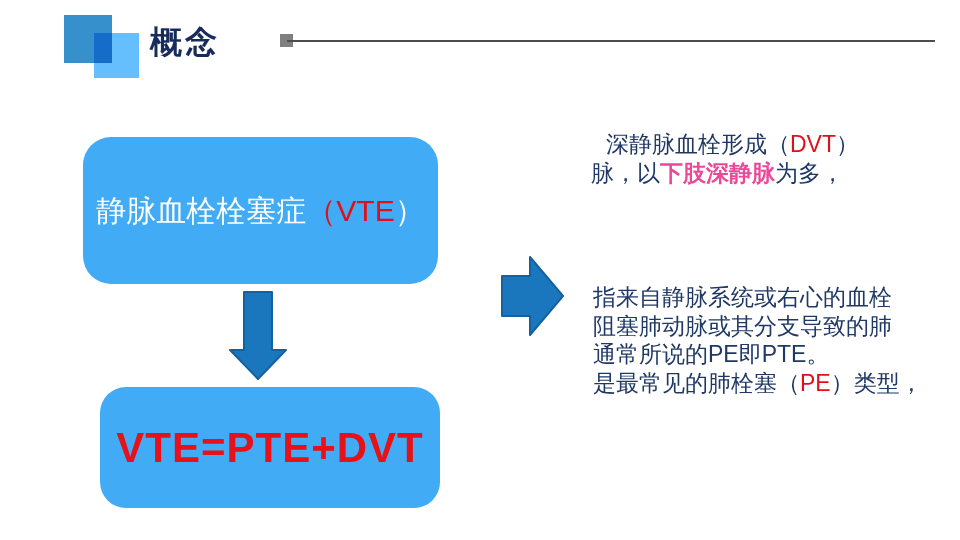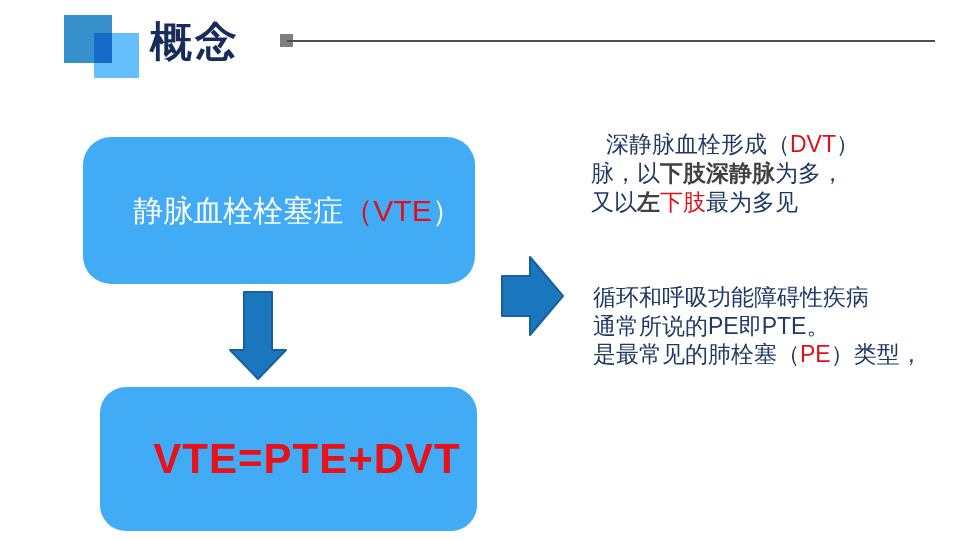--- a/index.html
+++ b/index.html
@@ -8,34 +8,34 @@
     background:#ffffff;
     font-family:"Liberation Sans","DejaVu Sans",sans-serif;
   }
   .abs{position:absolute;}
 
   
   .sq-back{left:64px;top:15px;width:48px;height:48px;background:#3590CC;}
   .sq-front{left:94px;top:33px;width:45px;height:45px;background:#64BFFC;mix-blend-mode:multiply;}
   .page-title{
     left:150px;top:18px;
-    font-size:42px;font-weight:bold;color:#172C5C;
+    font-size:32px;font-weight:bold;color:#172C5C;
     letter-spacing:3px;line-height:48px;
   }
   .hdr-sq{left:280px;top:34px;width:13px;height:13px;background:#7F7F7F;}
   .hdr-line{left:287px;top:40px;width:648px;height:2px;background:#4D4D4D;}
 
   
   .flow-box{
     background:#41ABF5;border-radius:28px;
-    display:flex;align-items:center;justify-content:center;padding-left:37px;
+    display:flex;align-items:center;justify-content:center;
   }
   .box1{left:83px;top:137px;width:355px;height:147px;}
   .box1 .seg-wrap{font-size:30px;line-height:36px;white-space:nowrap;}
-  .box2{left:100px;top:387px;width:340px;height:144px;border-radius:26px;}
+  .box2{left:100px;top:387px;width:340px;height:121px;border-radius:26px;}
   .box2-text{
     font-size:42px;font-weight:bold;color:#E8111A;
     letter-spacing:1px;white-space:nowrap;
   }
 
   
   .down-arrow{left:227px;top:291px;}
   .right-arrow{left:500px;top:254px;}
 
   
@@ -44,21 +44,21 @@
     white-space:nowrap;
   }
   .para1{left:591px;top:130px;width:310px;}
   .para2{left:593px;top:283px;width:330px;line-height:28.5px;}
   .para1 .tline:first-child{text-indent:15px;}
 
   
   .c-white{color:#ffffff;}
   .c-navy{color:#1F3864;}
   .c-red{color:#E0101A;}
-  .c-redbold{color:#404040;font-weight:bold;}
+  .c-redbold{color:#ec4899;font-weight:bold;}
 </style>
 </head>
 <body>
 
 <div class="abs sq-back"></div>
 <div class="abs sq-front"></div>
 <div class="abs page-title">概念</div>
 <div class="abs hdr-sq"></div>
 <div class="abs hdr-line"></div>
 
@@ -74,19 +74,19 @@
   <div class="box2-text">VTE=PTE+DVT</div>
 </div>
 
 <svg class="abs right-arrow" width="66" height="84" viewBox="0 0 66 84">
   <polygon points="2,22 30,22 30,3 63,42 30,81 30,62 2,62" fill="#1B77BD" stroke="#15619F" stroke-width="2" stroke-linejoin="round"></polygon>
 </svg>
 
 <div class="abs para para1">
     <div class="tline"><span class="c-navy">深静脉血栓形成（</span><span class="c-red">DVT</span><span class="c-navy">）</span></div>
     <div class="tline"><span class="c-navy">脉，以</span><span class="c-redbold">下肢深静脉</span><span class="c-navy">为多，</span></div>
-    <div class="tline"><span class="c-navy">又以</span><span class="c-redbold">左</span><span class="c-red">下肢</span><span class="c-navy">最为多见</span></div>
   </div>
 <div class="abs para para2">
-    <div class="tline"><span class="c-navy">循环和呼吸功能障碍性疾病</span></div>
+    <div class="tline"><span class="c-navy">指来自静脉系统或右心的血栓</span></div>
+    <div class="tline"><span class="c-navy">阻塞肺动脉或其分支导致的肺</span></div>
     <div class="tline"><span class="c-navy">通常所说的PE即PTE。</span></div>
     <div class="tline"><span class="c-navy">是最常见的肺栓塞（</span><span class="c-red">PE</span><span class="c-navy">）类型，</span></div>
   </div>
 
 </body></html>

